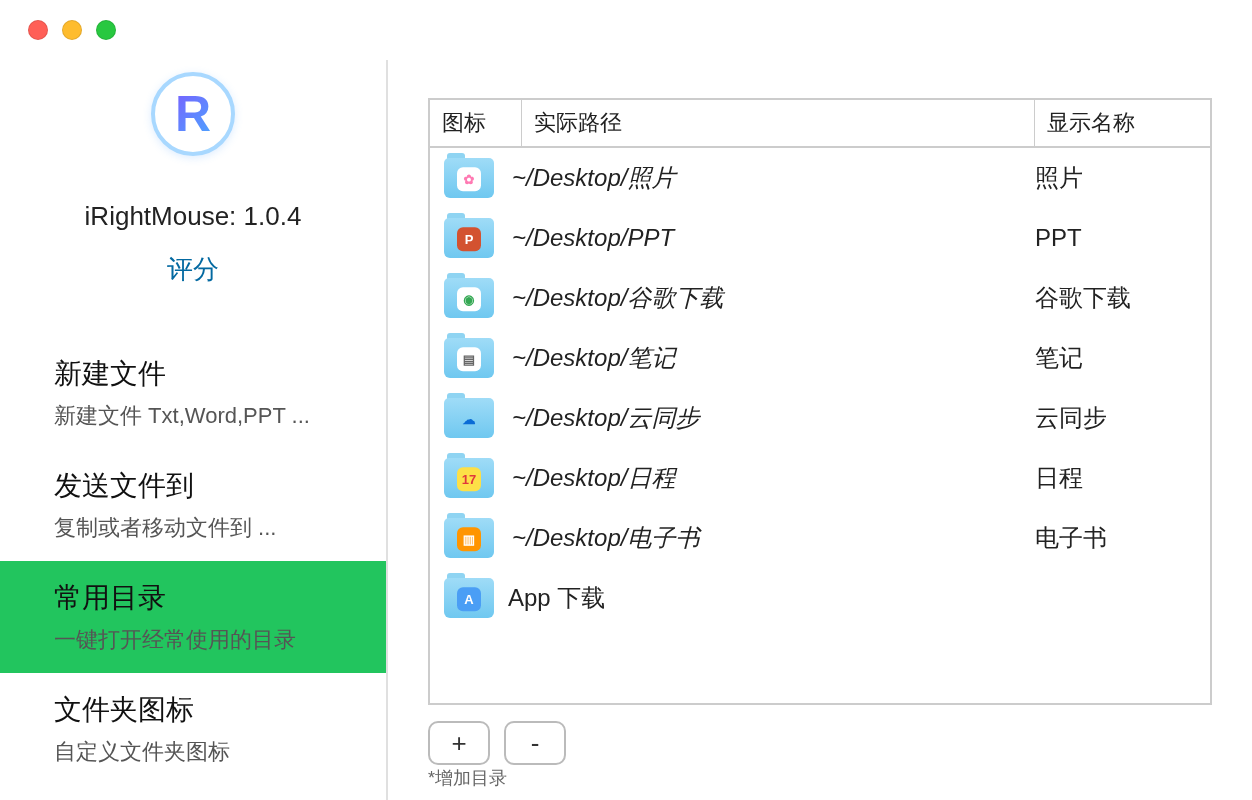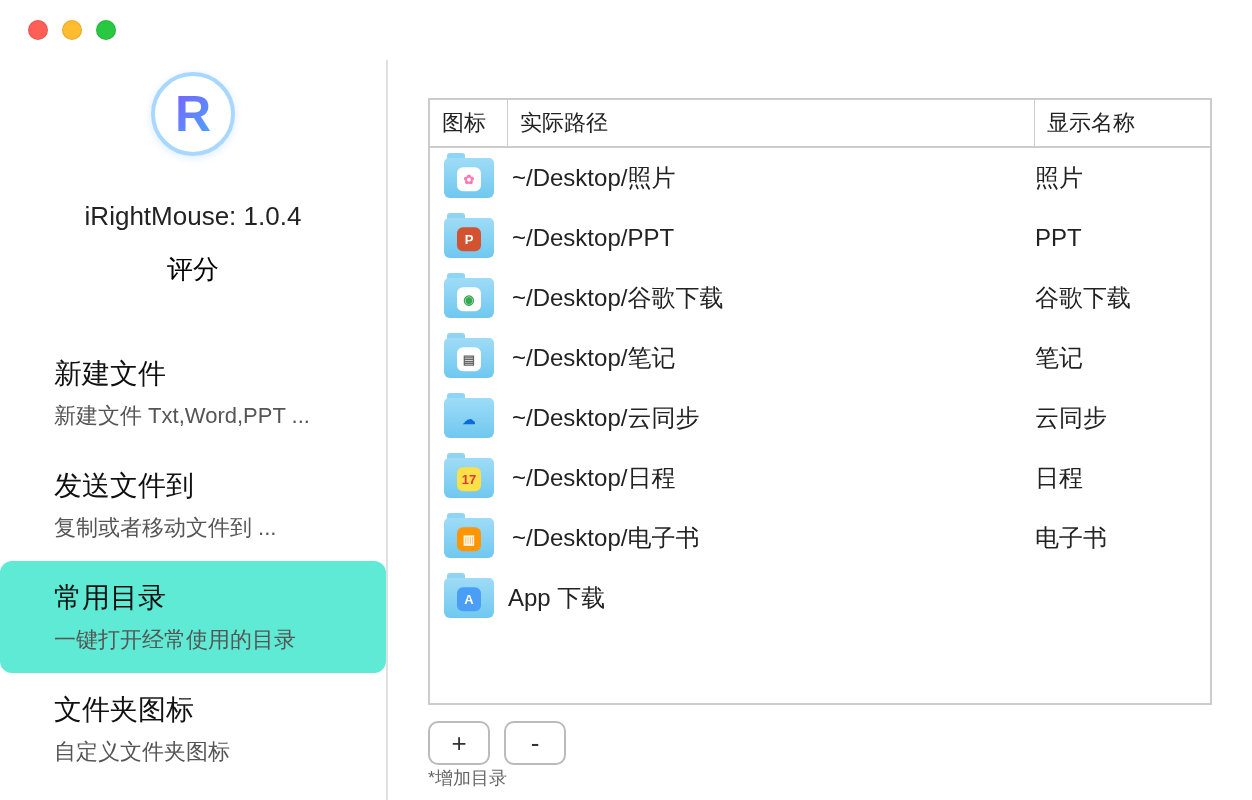--- a/index.html
+++ b/index.html
@@ -76,34 +76,33 @@
   font-family: Arial, sans-serif;
 }
 .app-title {
   margin-top: 45px;
   font-size: 26px;
   color: #222;
 }
 .rate-link {
   margin-top: 20px;
   font-size: 26px;
-  color: #000000;
+  color: #0369a1;
   cursor: pointer;
 }
 
 .nav {
   margin-top: 30px;
 }
 .nav-item {
   padding: 18px 54px 18px 54px;
   cursor: pointer;
 }
 .nav-item.active {
-  background: #5eead4;
-  border-radius: 12px;
+  background: #22c55e;
 }
 .nav-title {
   font-size: 28px;
   color: #111;
 }
 .nav-sub {
   margin-top: 8px;
   font-size: 22px;
   color: #555;
 }
@@ -129,21 +128,21 @@
   display: flex;
   background: #fff;
   border-bottom: 2px solid #ccc;
 }
 .th {
   padding: 8px 12px;
   font-size: 22px;
   color: #222;
   border-right: 1px solid #ccc;
 }
-.th-icon { width: 78px; }
+.th-icon { width: 92px; }
 .th-path { flex: 1; }
 .th-name { width: 175px; border-right: 0; }
 
 .tbody {
   flex: 1;
   overflow: auto;
 }
 .row {
   display: flex;
   align-items: center;
@@ -153,20 +152,21 @@
   width: 78px;
   display: flex;
   align-items: center;
   justify-content: center;
 }
 .cell-path {
   flex: 1;
   font-size: 24px;
   color: #222;
   padding-left: 4px;
+  font-style: italic;
 }
 .cell-name {
   width: 175px;
   font-size: 24px;
   color: #222;
 }
 
 .folder-icon {
   width: 50px;
   height: 40px;

